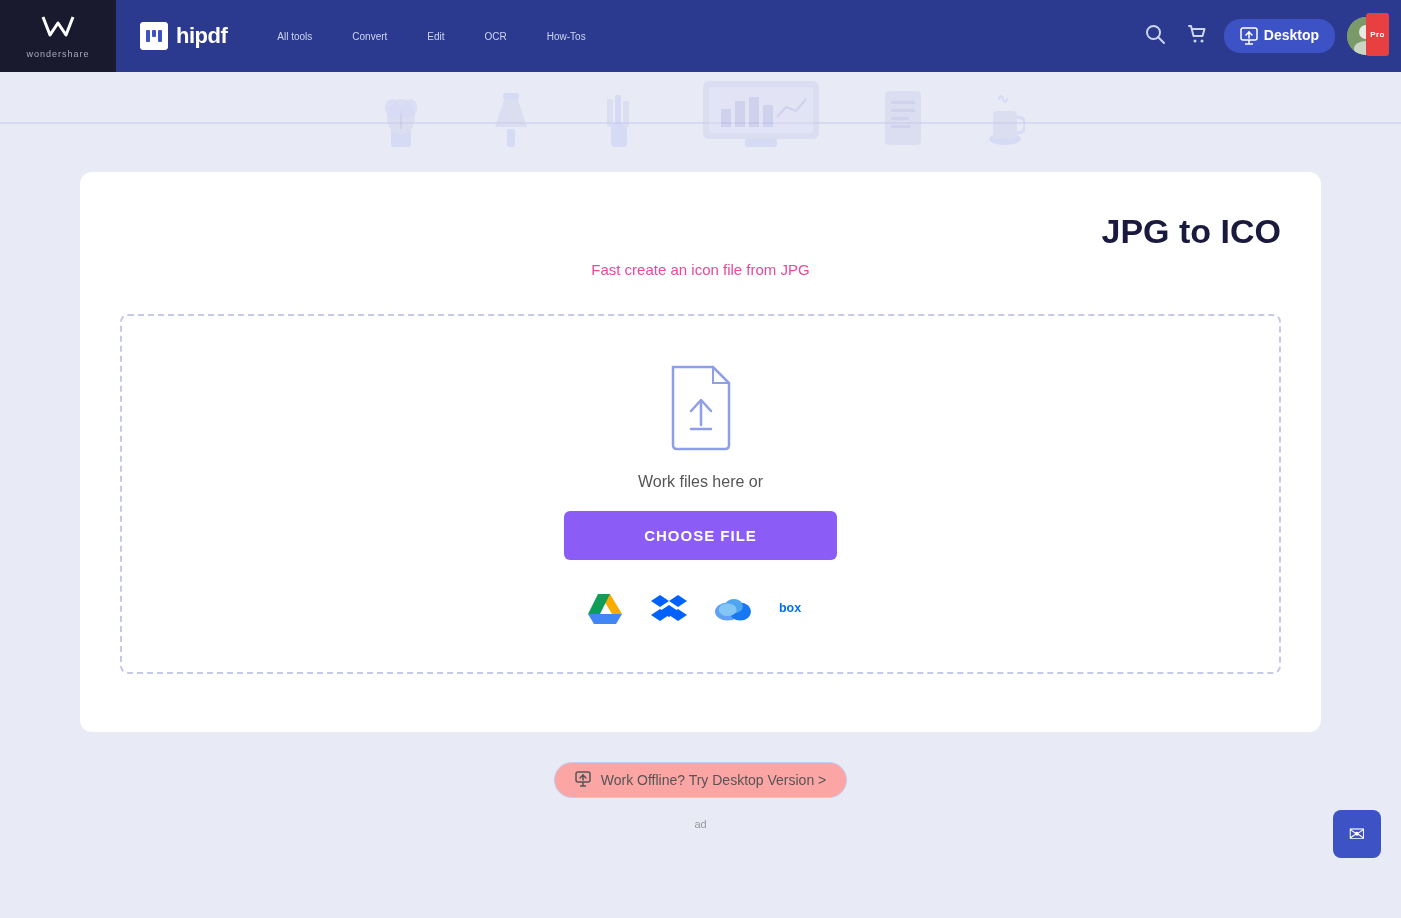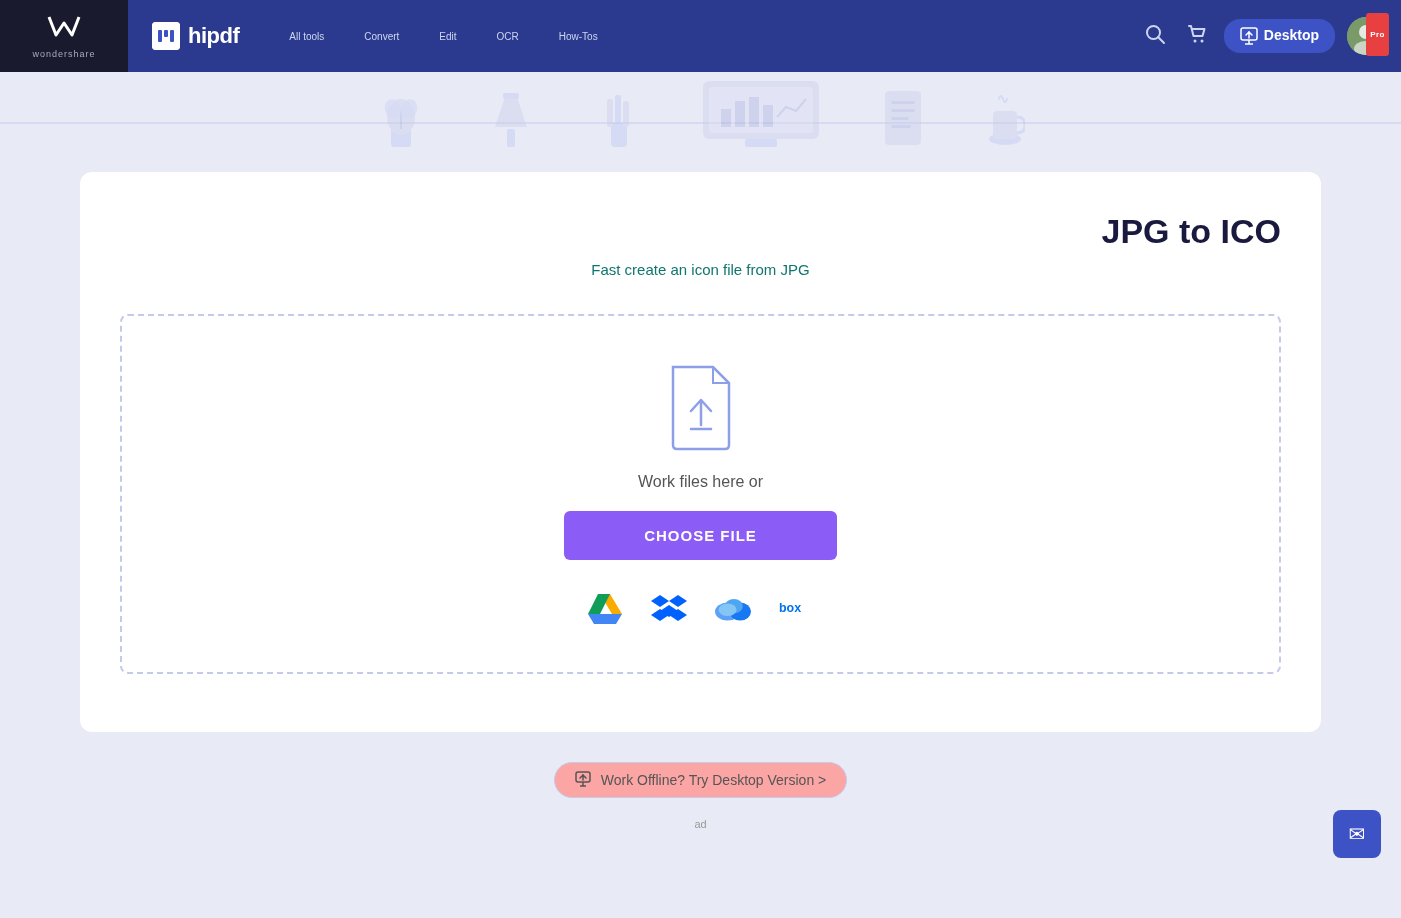--- a/index.html
+++ b/index.html
@@ -4,21 +4,21 @@
   <style>
     * { margin: 0; padding: 0; box-sizing: border-box; }
     body { font-family: -apple-system, BlinkMacSystemFont, 'Segoe UI', Arial, sans-serif; background: #e8eaf6; min-height: 918px; overflow-x: hidden; }
 
     
     .navbar {
       display: flex; align-items: center; height: 72px;
       background: #2b3a8f; padding: 0 0 0 0; position: relative; z-index: 10;
     }
     .navbar-brand {
-      width: 128px; height: 72px; background: #1a1a2e;
+      width: 116px; height: 72px; background: #1a1a2e;
       display: flex; flex-direction: column; align-items: center; justify-content: center;
       flex-shrink: 0;
     }
     .ws-logo-icon { color: #fff; font-size: 22px; margin-bottom: 2px; }
     .ws-logo-text { color: #aab; font-size: 9px; letter-spacing: 1px; }
     .hipdf-brand {
       display: flex; align-items: center; gap: 8px; padding: 0 32px 0 24px; color: #fff;
     }
     .hipdf-icon {
       width: 28px; height: 28px; background: #fff; border-radius: 4px;
@@ -67,21 +67,21 @@
     }
 
     
     .main-card {
       background: #fff; border-radius: 12px; margin: 0 80px 30px 80px;
       padding: 40px 40px 50px; min-height: 560px; position: relative;
     }
     .page-title {
       text-align: right; font-size: 34px; font-weight: 700; color: #1a1a3e; margin-bottom: 10px;
     }
-    .page-subtitle { text-align: center; color: #0f766e; font-size: 15px; margin-bottom: 36px; }
+    .page-subtitle { text-align: center; color: #ec4899; font-size: 15px; margin-bottom: 36px; }
 
     
     .drop-zone {
       border: 2px dashed #c5cae9; border-radius: 8px;
       min-height: 360px; display: flex; flex-direction: column;
       align-items: center; justify-content: center; gap: 20px;
       cursor: pointer; transition: border-color 0.2s;
     }
 
     .upload-icon-wrap {

